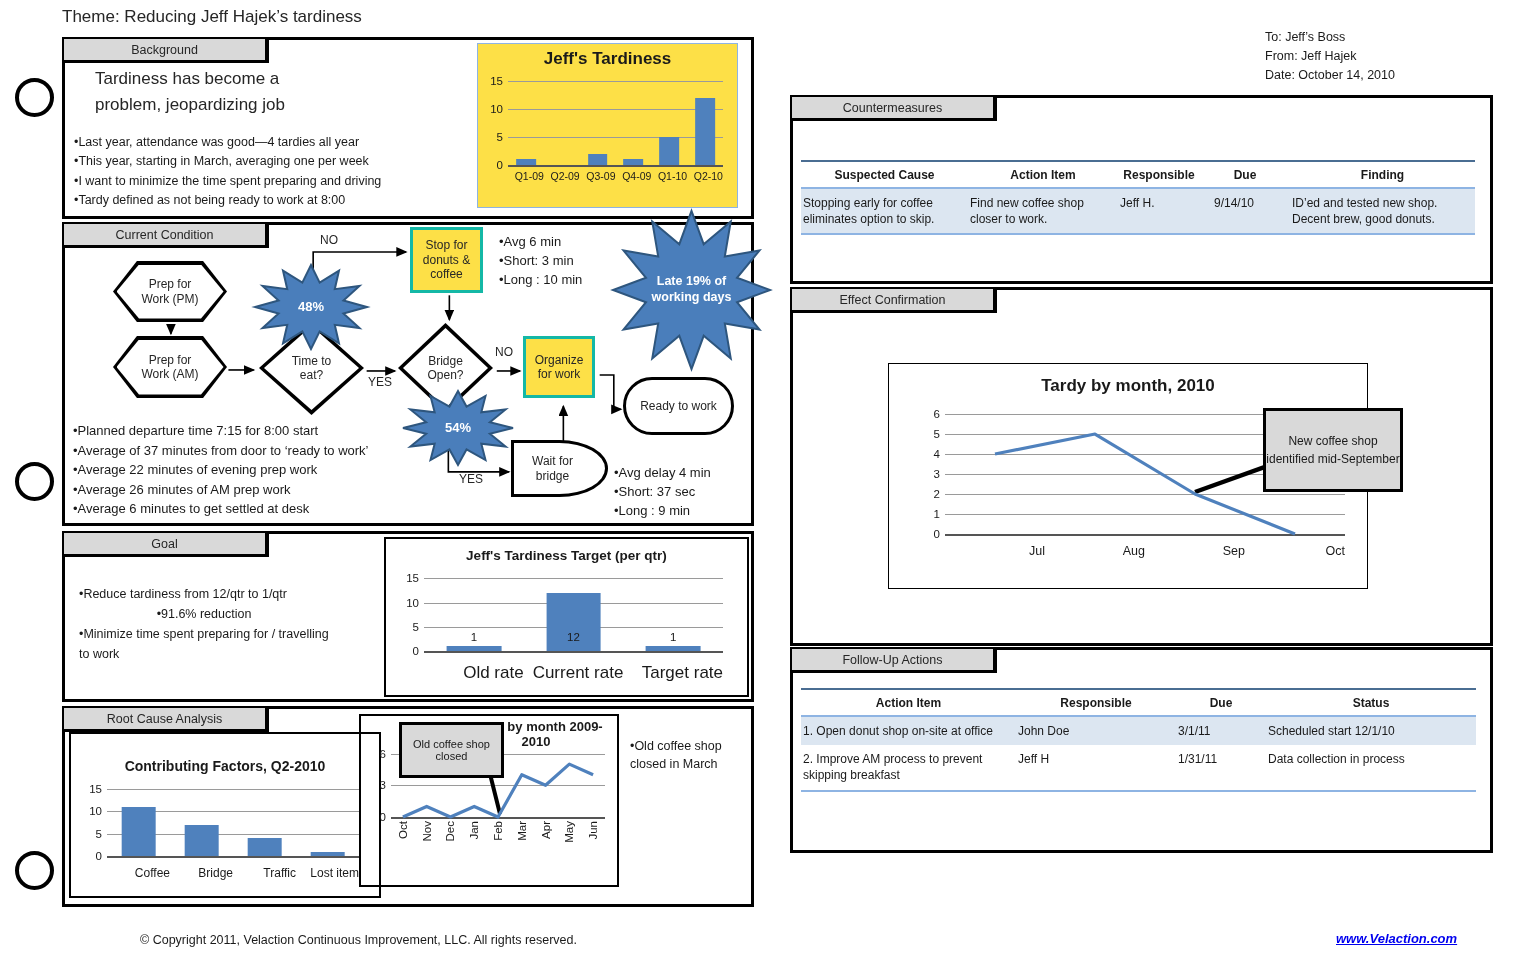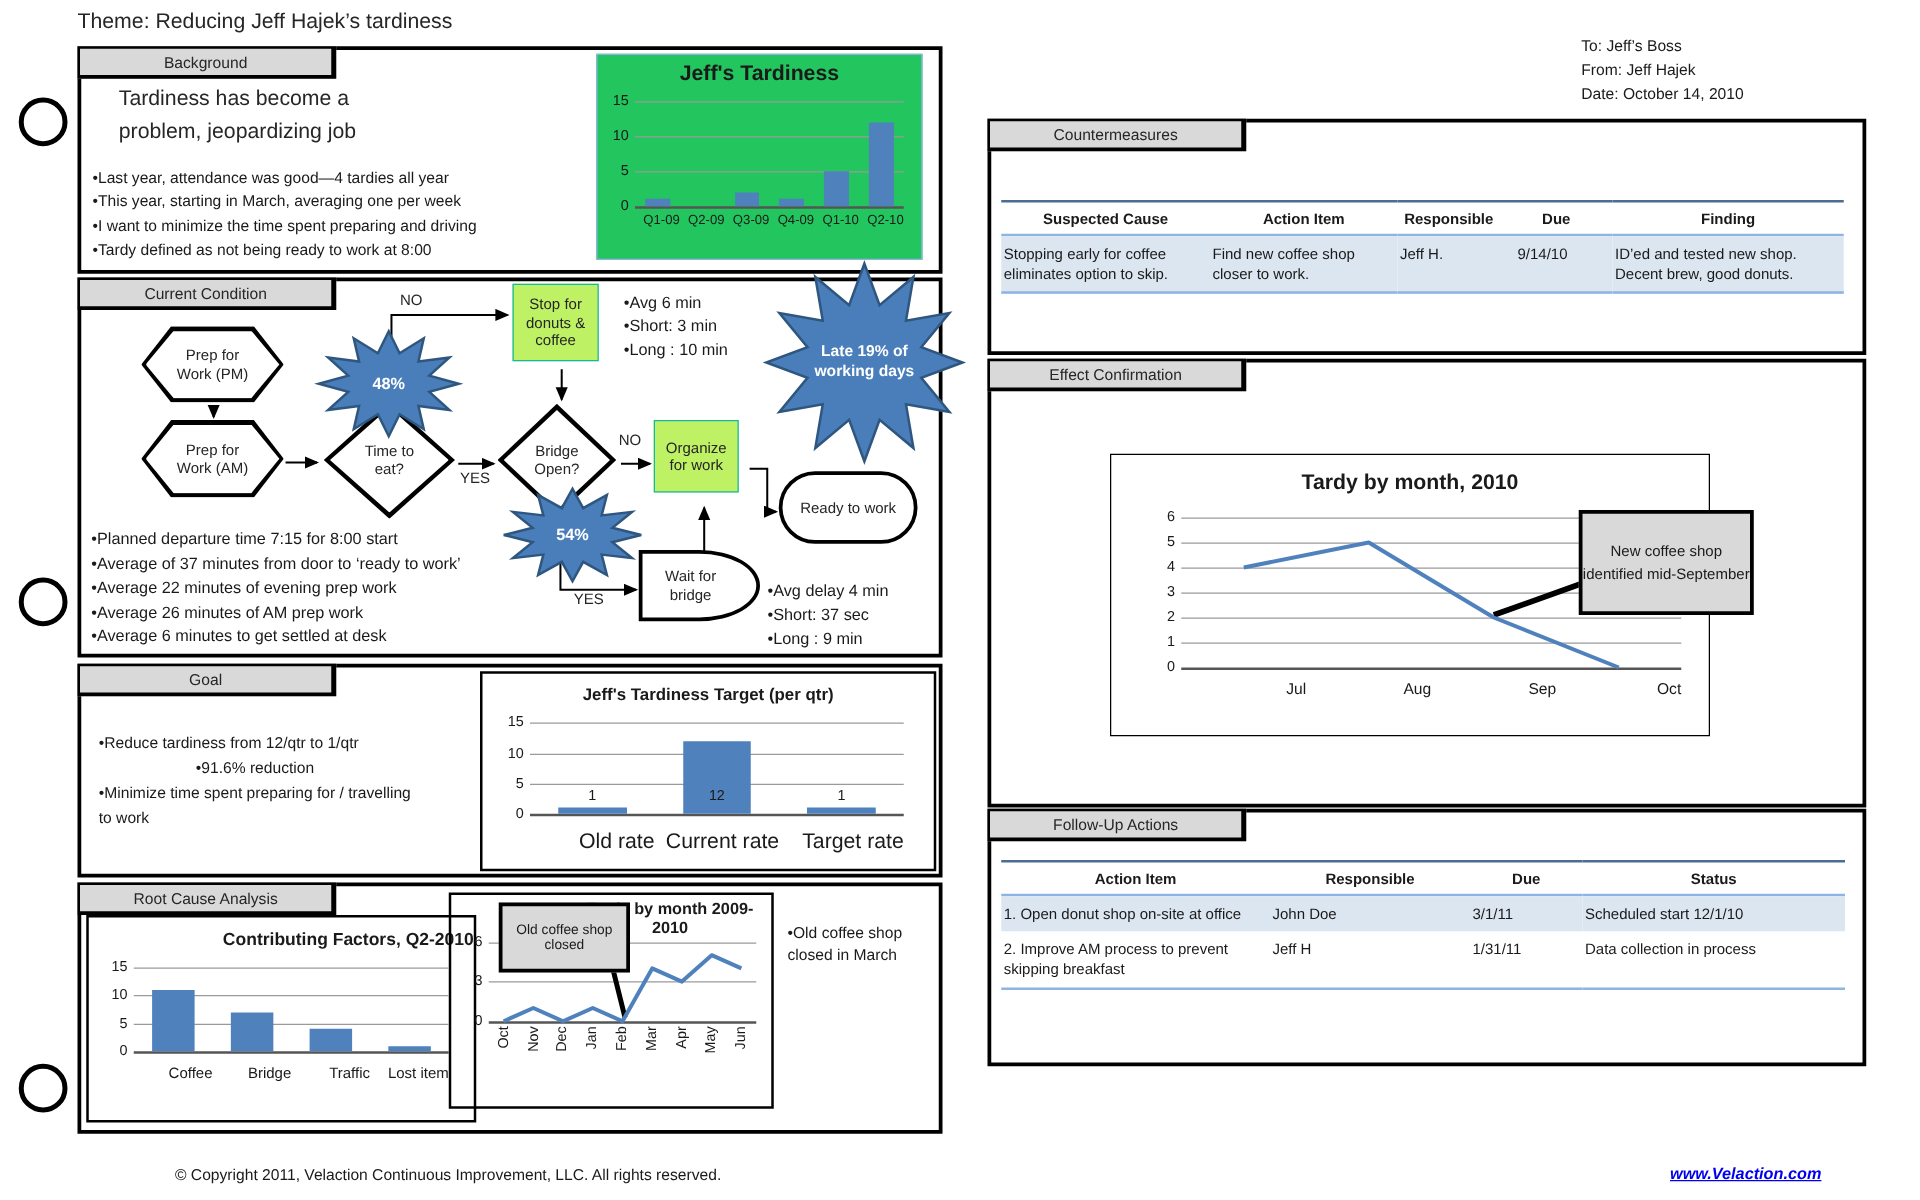--- a/index.html
+++ b/index.html
@@ -35,33 +35,33 @@
   .line-svg{position:absolute;inset:0;width:100%;height:100%;z-index:2;overflow:visible;}
   .xlabels{grid-row:2;grid-column:2;display:flex;}
   .xtick{flex:1;text-align:right;white-space:nowrap;}
   .xlabels.rot .xtick{display:flex;justify-content:center;align-items:flex-start;}
   .xlabels.rot .xtick span{writing-mode:vertical-rl;transform:rotate(180deg);}
 
   
   #sec-bg{left:62px;top:37px;width:686px;height:176px;}
   #bg-headline{position:absolute;left:30px;top:26px;width:218px;font-size:17px;line-height:1.5;color:#262626;}
   #bg-bullets{position:absolute;left:9px;top:93px;width:400px;}
-  #bg-chartbox{position:absolute;left:412px;top:3px;width:259px;height:163px;border:1px solid #8eb4e3;background:#22c55e;}
+  #bg-chartbox{position:absolute;left:412px;top:3px;width:259px;height:163px;border:1px solid #8eb4e3;background:#fde047;}
   #bg-chart .chart-title{font-size:17px;margin-top:5px;}
   #bg-chart .chart-body{margin:4px 14px 0 0;grid-template-columns:30px 1fr;}
   #bg-chart .plot{height:92px;}
   #bg-chart .xlabels{font-size:10.5px;padding-top:5px;}
 
   
   #sec-cc{left:62px;top:222px;width:686px;height:298px;}
   .flow-svg{position:absolute;inset:0;width:100%;height:100%;z-index:1;}
   .shape{position:absolute;z-index:2;}
   .shape .txt{position:absolute;inset:0;display:flex;align-items:center;justify-content:center;
               text-align:center;font-size:12px;line-height:1.2;color:#262626;}
-  .rectshape{border:1px solid #14b8a6;background:#bef264;}
+  .rectshape{border:3px solid #14b8a6;background:#fde047;}
   .terminator{border:3px solid #000;border-radius:29px;background:#fff;}
   .delay{border:3px solid #000;border-radius:0 50% 50% 0;background:#fff;}
   .clipshape .outer{position:absolute;inset:0;background:#000;}
   .clipshape .inner{position:absolute;background:#fff;}
   .hexclip{clip-path:polygon(21% 0%,79% 0%,100% 50%,79% 100%,21% 100%,0% 50%);}
   .hex .inner{inset:3.5px;}
   .diamondclip{clip-path:polygon(50% 0%,100% 50%,50% 100%,0% 50%);}
   .diamond .inner{inset:5px;}
   .flow-label{position:absolute;font-size:12px;z-index:2;color:#262626;}
   .star{position:absolute;z-index:5;}
@@ -78,21 +78,21 @@
   #goal-bullets .centered{text-align:center;}
   #goal-chartbox{position:absolute;left:319px;top:3px;width:361px;height:156px;border:2px solid #000;}
   #goal-chart .chart-title{font-size:13.5px;margin-top:9px;}
   #goal-chart .chart-body{margin:8px 24px 0 6px;grid-template-columns:32px 1fr;}
   #goal-chart .plot{height:80px;}
   #goal-chart .xlabels{font-size:17px;padding-top:12px;}
 
   
   #sec-rc{left:62px;top:706px;width:686px;height:195px;}
   #rc-chartbox1{position:absolute;left:4px;top:23px;width:308px;height:162px;border:2px solid #000;}
-  #rc-chart1 .chart-title{font-size:14px;margin-top:9px;text-align:right;}
+  #rc-chart1 .chart-title{font-size:14px;margin-top:24px;}
   #rc-chart1 .chart-body{margin:8px 20px 0 4px;grid-template-columns:32px 1fr;}
   #rc-chart1 .plot{height:74px;}
   #rc-chart1 .xlabels{font-size:12px;padding-top:10px;}
   #rc-chartbox2{position:absolute;left:294px;top:5px;width:256px;height:169px;border:2px solid #000;}
   #rc-chart2-title{position:absolute;left:100px;top:3px;width:150px;text-align:center;font-weight:bold;font-size:13px;z-index:1;}
   #rc-chart2 .chart-body{margin:27px 12px 0 4px;grid-template-columns:26px 1fr;}
   #rc-chart2 .plot{height:74px;}
   #rc-chart2 .xlabels{font-size:11.5px;padding-top:4px;height:38px;}
   #rc-callout{position:absolute;left:38px;top:6px;width:99px;height:50px;background:#d9d9d9;border:3px solid #000;
               display:flex;align-items:center;justify-content:center;text-align:center;font-size:11px;z-index:3;}

